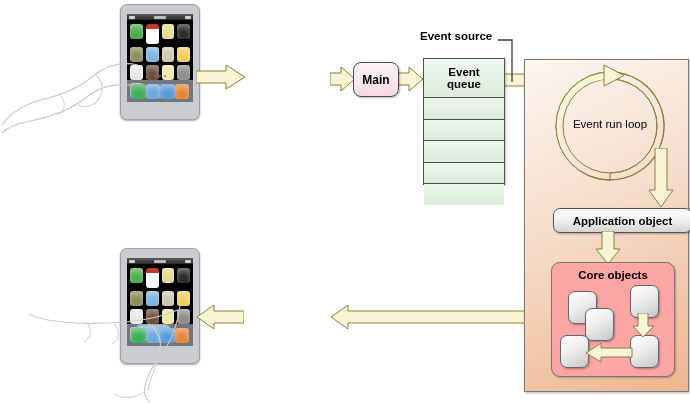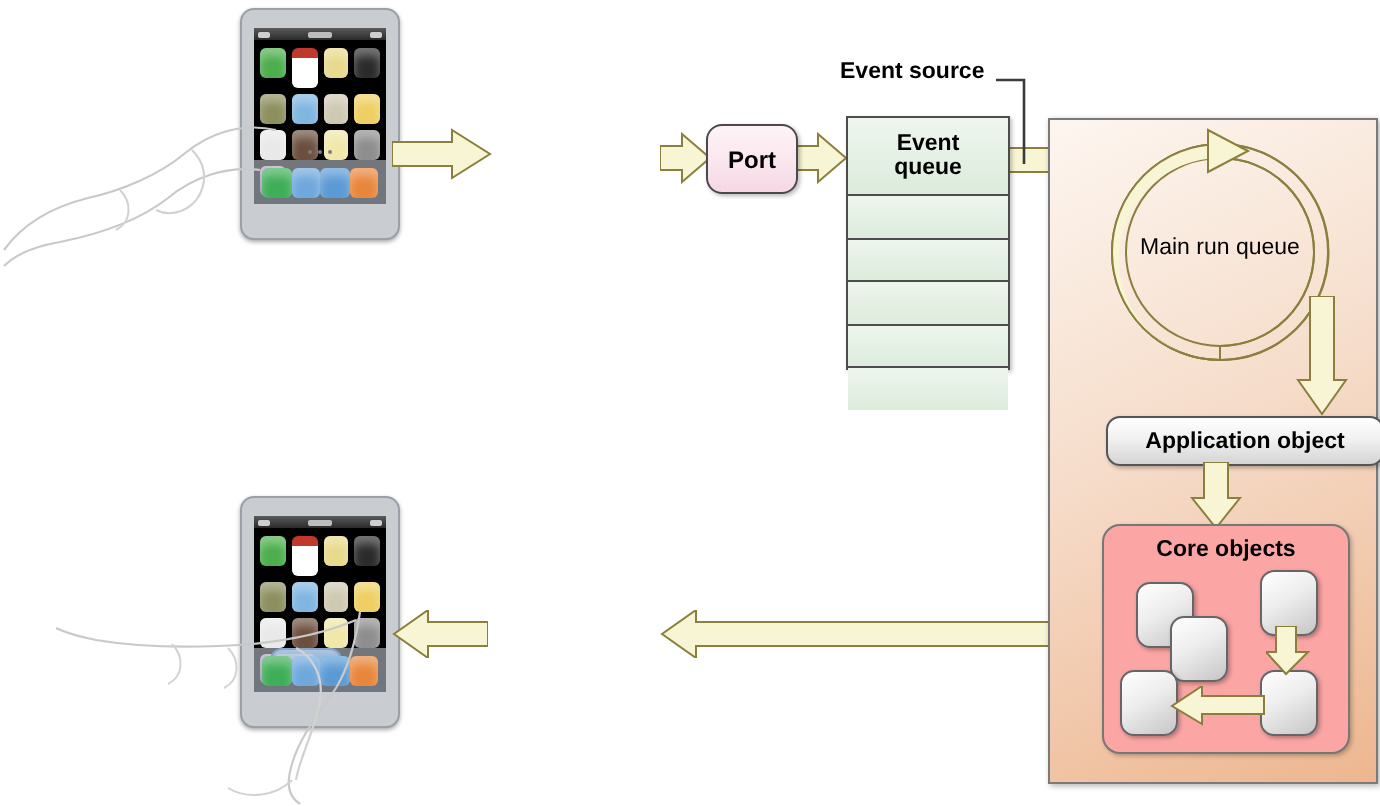--- a/index.html
+++ b/index.html
@@ -206,21 +206,21 @@
   <svg class="arrow" style="left:330px;top:305px;width:196px;height:24px;" viewBox="0 0 196 24">
     <path d="M196,6 L18,6 L18,0 L1,12 L18,24 L18,18 L196,18 Z" fill="#f7f5d3" stroke="#8a7f3c" stroke-width="1"></path>
   </svg>
 
   <svg class="arrow" style="left:196px;top:305px;width:48px;height:24px;" viewBox="0 0 48 24">
     <path d="M48,6 L18,6 L18,0 L1,12 L18,24 L18,18 L48,18 Z" fill="#f7f5d3" stroke="#8a7f3c" stroke-width="1"></path>
   </svg>
 
 
   <div class="port-box">
-    <span>Port</span>
+    <span>Main</span>
   </div>
 
   <div class="evsrc">Event source</div>
   <svg class="abs" style="left:498px;top:36px;width:24px;height:48px;" viewBox="0 0 24 48">
     <path d="M0,4 L14,4 L14,46" fill="none" stroke="#3a3a3a" stroke-width="1.3"></path>
   </svg>
 
   <div class="queue">
     <div class="qcell head">
       <span>
@@ -243,21 +243,21 @@
     <circle cx="66" cy="64" r="47" fill="none" stroke="#8a7f3c" stroke-width="1"></circle>
     <path d="M66,64 m-54,0 a54,54 0 0,1 54,-54 L66,10 A54,54 0 0,0 12,64 Z" fill="none"></path>
 
     <path d="M66,10 A54,54 0 1,0 66,118 A47,47 0 1,1 66,17 Z" fill="#f7f5d3" stroke="none"></path>
     <path d="M66,10 A54,54 0 1,0 66,118" fill="none" stroke="#8a7f3c" stroke-width="1"></path>
     <path d="M66,17 A47,47 0 1,1 66,111" fill="none" stroke="#8a7f3c" stroke-width="1"></path>
     <path d="M66,118 L66,111" stroke="#8a7f3c" stroke-width="1" fill="none"></path>
 
     <path d="M60,17 L60,3 L80,13.5 L60,24 Z" fill="#f7f5d3" stroke="#8a7f3c" stroke-width="1"></path>
   </svg>
-  <div class="loop-label">Main run queue</div>
+  <div class="loop-label">Event run loop</div>
 
   <svg class="arrow" style="left:648px;top:148px;width:26px;height:60px;" viewBox="0 0 26 60">
     <path d="M7,0 L19,0 L19,42 L25,42 L13,59 L1,42 L7,42 Z" fill="#f7f5d3" stroke="#8a7f3c" stroke-width="1"></path>
   </svg>
 
   <div class="appobj">
     <span>Application object</span>
   </div>
 
   <svg class="arrow" style="left:595px;top:231px;width:26px;height:34px;" viewBox="0 0 26 34">

